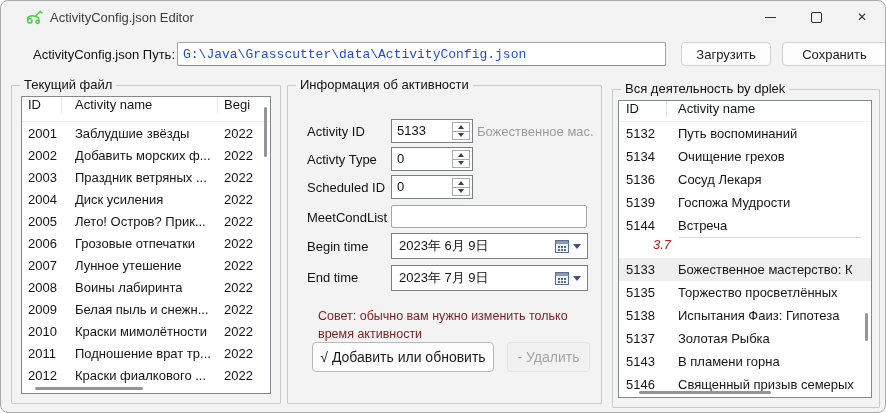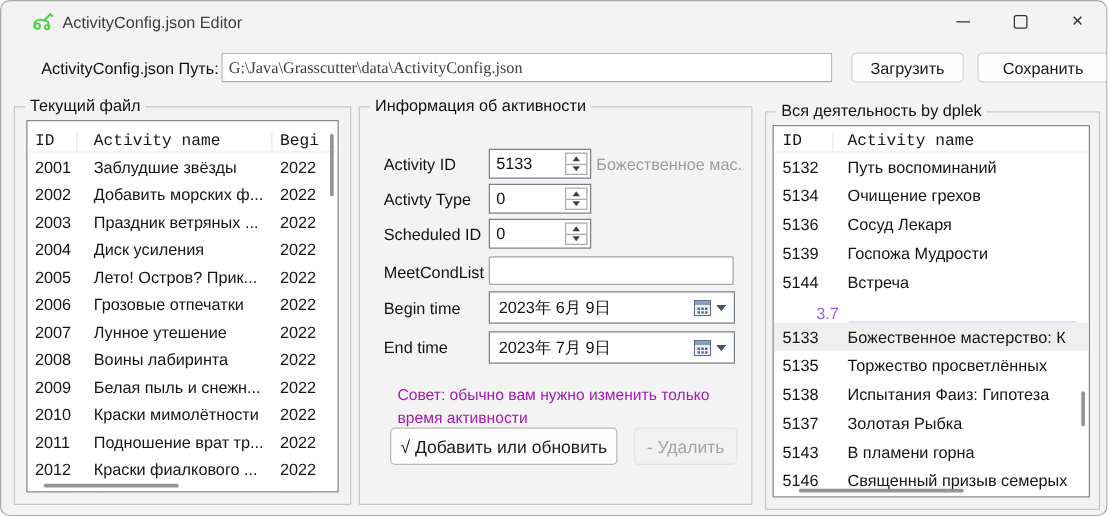--- a/index.html
+++ b/index.html
@@ -13,66 +13,66 @@
   .win-title{margin-left:7px;font-size:13px;color:#3d3d3d;}
   .win-controls{margin-left:auto;display:flex;height:32px;}
   .win-btn{width:46px;height:32px;display:flex;align-items:center;justify-content:center;color:#303030;}
   .glyph-min{display:block;width:11px;border-top:1px solid #303030;}
   .glyph-max{display:block;width:9px;height:9px;border:1px solid #303030;border-radius:2px;}
   .glyph-close{font-size:12px;line-height:1;}
 
   
   .lbl{font-size:13px;color:#111;white-space:nowrap;}
   .textbox{background:#fff;border:1px solid #a3a3a3;border-bottom-color:#8c8c8c;border-radius:2px;
-           font-size:13px;font-family:Liberation Serif, serif;color:#404040;padding:0 5px;outline:none;}
+           font-size:13px;font-family:Liberation Mono, monospace;color:#1d4ed8;padding:0 5px;outline:none;}
   .btn{background:#fdfdfd;border:1px solid #d2d2d2;border-radius:4px;font-size:13px;color:#1b1b1b;
        display:flex;align-items:center;justify-content:center;cursor:default;}
   .btn.big{font-size:14px;}
   .btn.disabled{background:#f1f1f1;border-color:#e3e3e3;color:#a6a6a6;}
 
   
   .groupbox{border:1px solid #c9c9c9;border-radius:1px;}
   .gb-label{position:absolute;top:-9px;left:8px;background:#f3f3f3;padding:0 4px;font-size:13px;color:#111;white-space:nowrap;}
 
   
   .listview{background:#fff;border:1px solid #828790;overflow:hidden;}
-  .lv-header{display:flex;height:24px;align-items:flex-end;border-bottom:1px solid #f0f0f0;font-family:Liberation Mono, monospace;}
+  .lv-header{display:flex;height:24px;align-items:flex-start;border-bottom:1px solid #f0f0f0;}
   .lv-header .cell{border-right:1px solid #e8e8e8;height:16px;line-height:16px;}
   .lv-header .cell:last-child{border-right:none;}
   .lv-row{display:flex;height:22px;align-items:center;}
   .lv-row.rrow{height:23px;}
   .lv-row.selected{background:#efefef;}
   .cell{font-size:13px;color:#151515;white-space:nowrap;overflow:hidden;box-sizing:border-box;}
   .c0{width:40px;padding-left:6px;flex:none;}
   .c1{width:156px;padding-left:13px;flex:none;}
   .c2{flex:1;padding-left:6px;}
   .r0{width:48px;padding-left:7px;flex:none;}
   .r1{flex:1;padding-left:11px;}
-  .lv-group{display:flex;height:21px;align-items:flex-end;font-size:13px;color:#8b5cf6;padding-left:34px;}
+  .lv-group{display:flex;height:21px;align-items:flex-start;font-size:13px;color:#b91c1c;padding-left:34px;font-style:italic;}
   .grp-line{flex:1;height:0;border-top:1px solid #ccd7f3;margin:0 10px 0 8px;}
   .vthumb{width:3px;background:#959595;border-radius:2px;}
   .hthumb{height:3px;background:#959595;border-radius:2px;}
 
   
   .numud{display:flex;background:#fff;border:1px solid #7a7e87;height:24px;}
   .numud .val{flex:1;font-size:13px;color:#111;padding:3px 0 0 5px;}
   .ud-btns{width:16px;margin:2px 2px 2px 0;border:1px solid #ababab;display:flex;flex-direction:column;}
   .ud-btn{flex:1;display:flex;align-items:center;justify-content:center;}
   .ud-btn:first-child{border-bottom:1px solid #ababab;}
   .tri-up{width:0;height:0;border-left:3px solid transparent;border-right:3px solid transparent;border-bottom:4px solid #404040;}
   .tri-down{width:0;height:0;border-left:3px solid transparent;border-right:3px solid transparent;border-top:4px solid #404040;}
 
   
   .dtp{display:flex;align-items:center;background:#fff;border:1px solid #7a7e87;height:26px;padding:0 6px 0 7px;}
   .dtp .val{font-size:13px;color:#111;white-space:nowrap;}
   .dtp-icons{margin-left:auto;display:flex;align-items:center;gap:4px;}
   .dd-arrow{width:0;height:0;border-left:4px solid transparent;border-right:4px solid transparent;border-top:5px solid #44546e;}
 
   .note{font-size:13px;color:#9c9c9c;white-space:nowrap;overflow:hidden;}
-  .hint{font-size:12.5px;color:#a21caf;line-height:1.4;}
+  .hint{font-size:12.5px;color:#7f1d1d;line-height:1.4;}
 </style>
 </head>
 <body>
 
 <div class="window">
 
   <div class="abs titlebar">
     <span class="app-icon">
       <svg width="18" height="16" viewBox="0 0 18 16" fill="none" stroke="#3bd43b" stroke-width="1.4" stroke-linecap="round" stroke-linejoin="round">
         <path d="M10.5 7 L15.5 2.2 M15 2.6 L17 3.8"></path>

